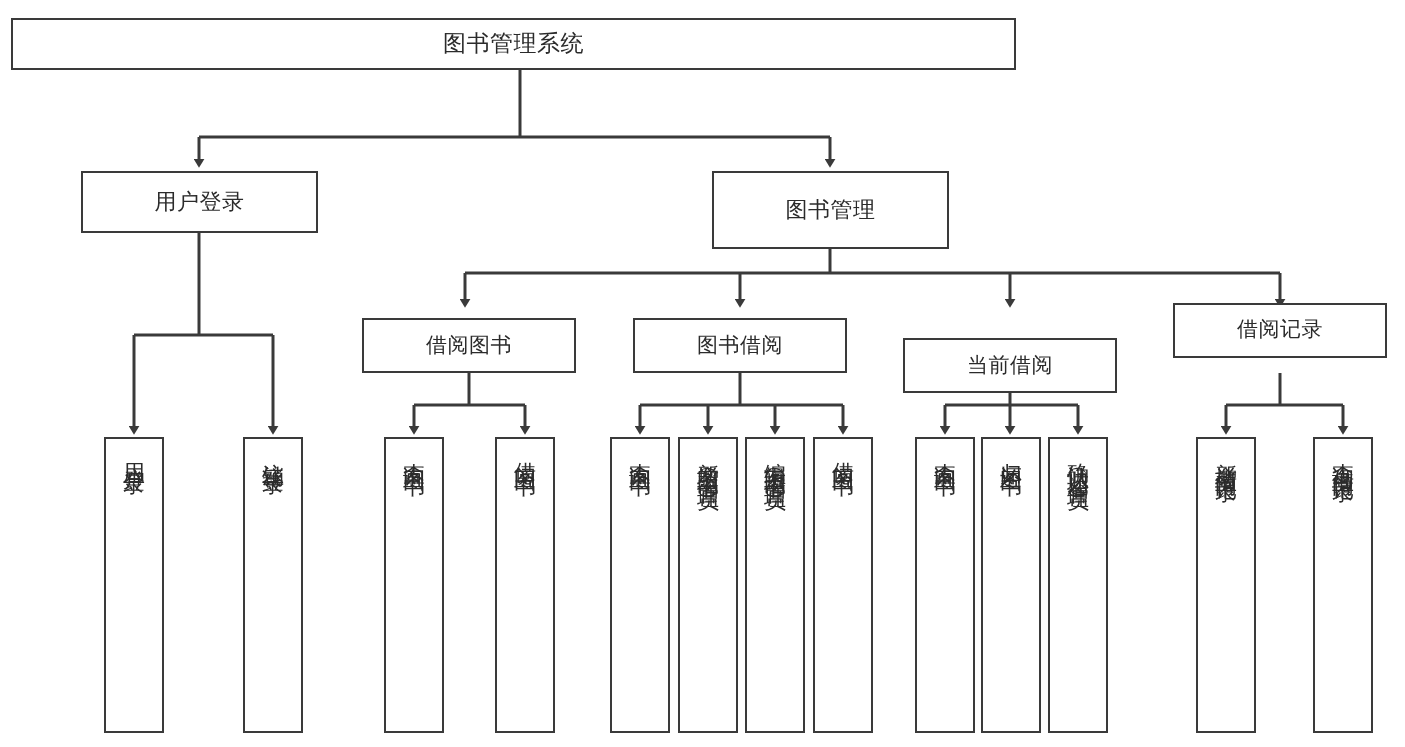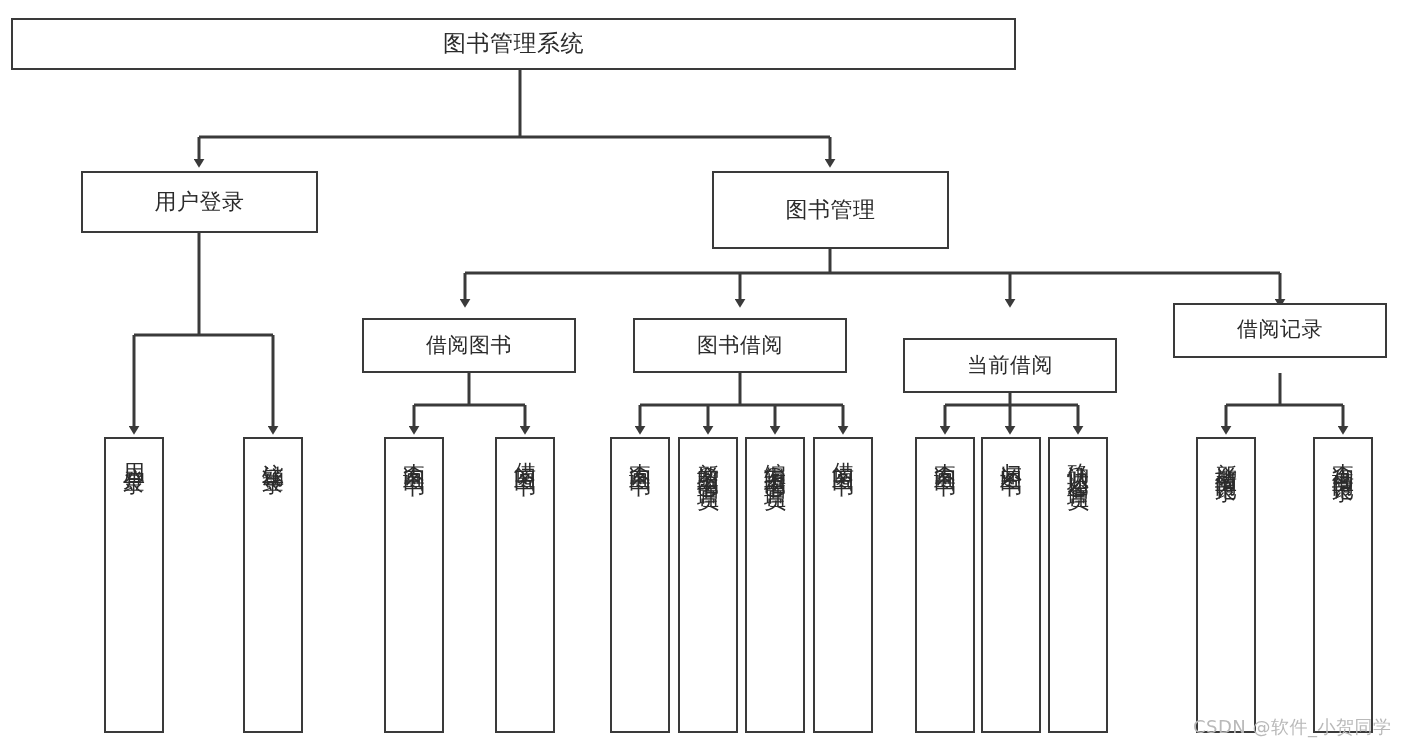--- a/index.html
+++ b/index.html
@@ -192,15 +192,14 @@
     <span class="label">确认归还（管理员）</span>
   </div>
 
   <div class="node leaf" style="left:1196px; top:437px; width:60px; height:296px;">
     <span class="label">新增借阅记录</span>
   </div>
   <div class="node leaf" style="left:1313px; top:437px; width:60px; height:296px;">
     <span class="label">查询借阅记录</span>
   </div>
 
-  <div class="watermark" style="left:1193px; top:715px;">CSDN @软件_小贺同学</div>
 
 </div>
 
 </body></html>

